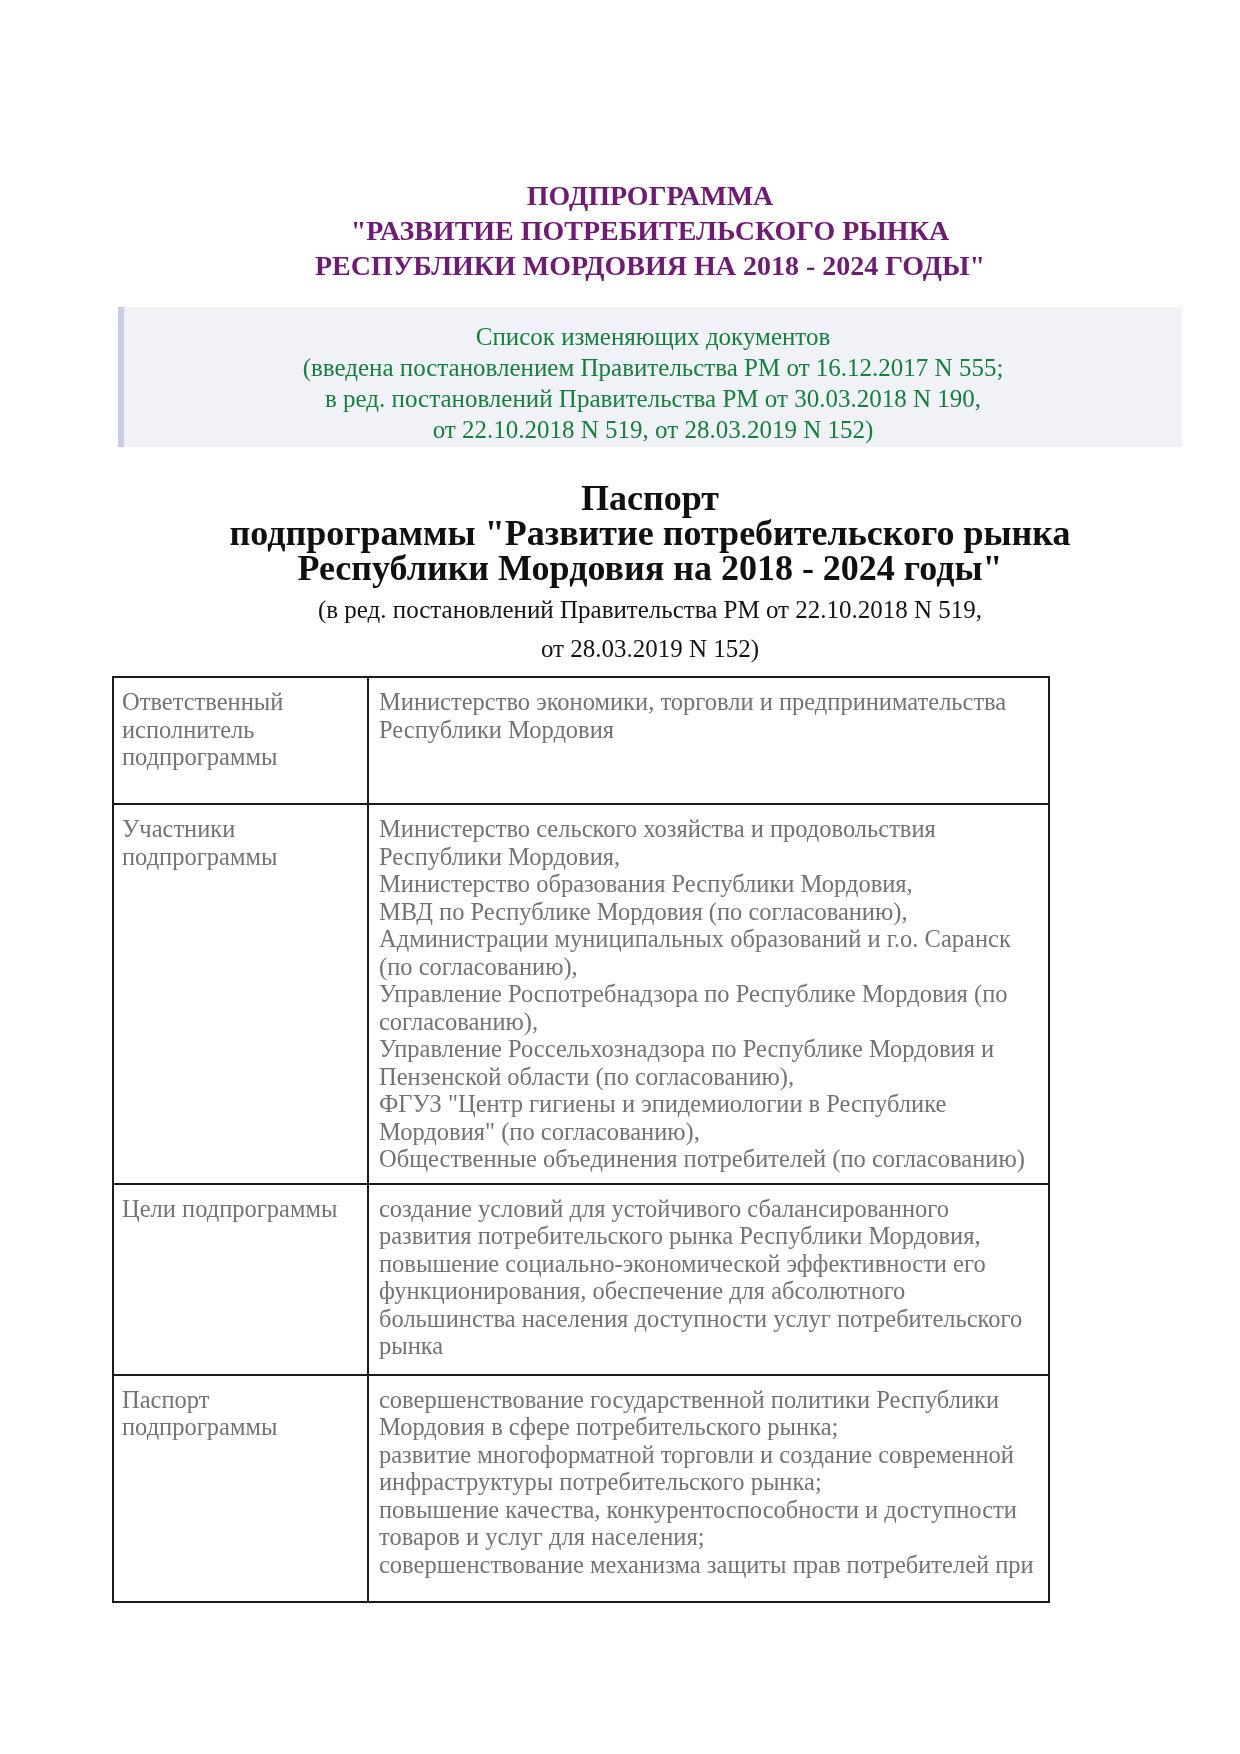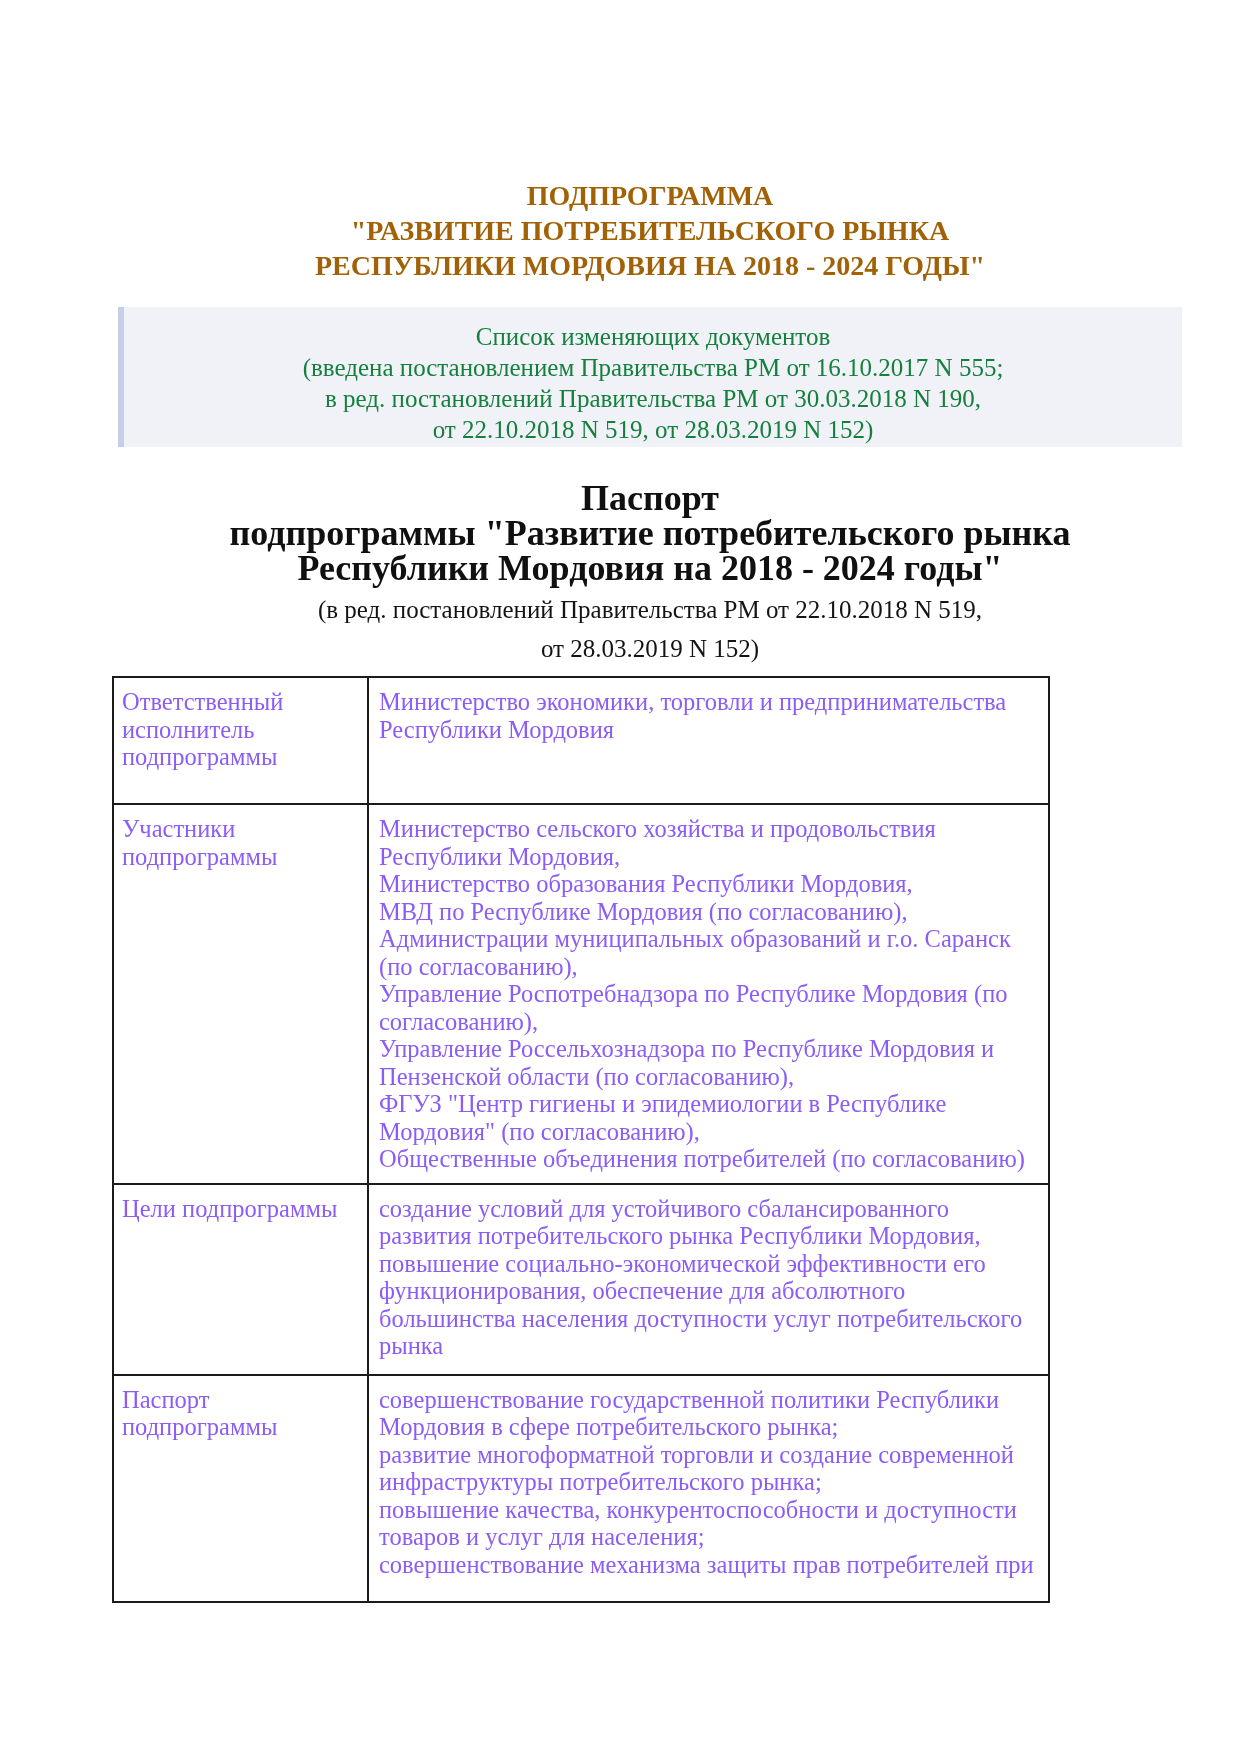--- a/index.html
+++ b/index.html
@@ -12,21 +12,21 @@
   body { height: 1754px; overflow: hidden; }
 
   .doc-title {
     padding-top: 178px;
     margin-left: 118px;
     width: 1064px;
     text-align: center;
     font-weight: bold;
     font-size: 28px;
     line-height: 35px;
-    color: #a16207;
+    color: #701a75;
   }
 
   .amend-box {
     margin: 24px 0 0 118px;
     width: 1064px;
     background: #f1f1f8;
     border-left: 6px solid #c8cee9;
     text-align: center;
     color: #15803d;
     font-size: 25px;
@@ -52,21 +52,21 @@
   }
   .passport .note-group { margin-top: 4px; }
 
   table.passport-table {
     margin: 12px 0 0 112px;
     width: 938px;
     border-collapse: collapse;
     table-layout: fixed;
     font-size: 24.5px;
     line-height: 27.5px;
-    color: #8b5cf6;
+    color: #737373;
   }
   table.passport-table td {
     border: 2px solid #1b1b1b;
     vertical-align: top;
     padding: 10px 8px 10px 8px;
   }
   table.passport-table td.value-cell {
     white-space: pre-line;
     padding-left: 10px;
     padding-right: 10px;
@@ -82,21 +82,21 @@
 <div>
 
   <div class="doc-title">
     <div>ПОДПРОГРАММА</div>
     <div>"РАЗВИТИЕ ПОТРЕБИТЕЛЬСКОГО РЫНКА</div>
     <div>РЕСПУБЛИКИ МОРДОВИЯ НА 2018 - 2024 ГОДЫ"</div>
   </div>
 
   <div class="amend-box">
     <div>Список изменяющих документов</div>
-    <div>(введена постановлением Правительства РМ от 16.10.2017 N 555;</div>
+    <div>(введена постановлением Правительства РМ от 16.12.2017 N 555;</div>
     <div>в ред. постановлений Правительства РМ от 30.03.2018 N 190,</div>
     <div>от 22.10.2018 N 519, от 28.03.2019 N 152)</div>
   </div>
 
   <div class="passport">
     <div class="bold-line">Паспорт</div>
     <div class="bold-line">подпрограммы "Развитие потребительского рынка</div>
     <div class="bold-line">Республики Мордовия на 2018 - 2024 годы"</div>
     <div class="note-group">
       <div class="note-line">(в ред. постановлений Правительства РМ от 22.10.2018 N 519,</div>

